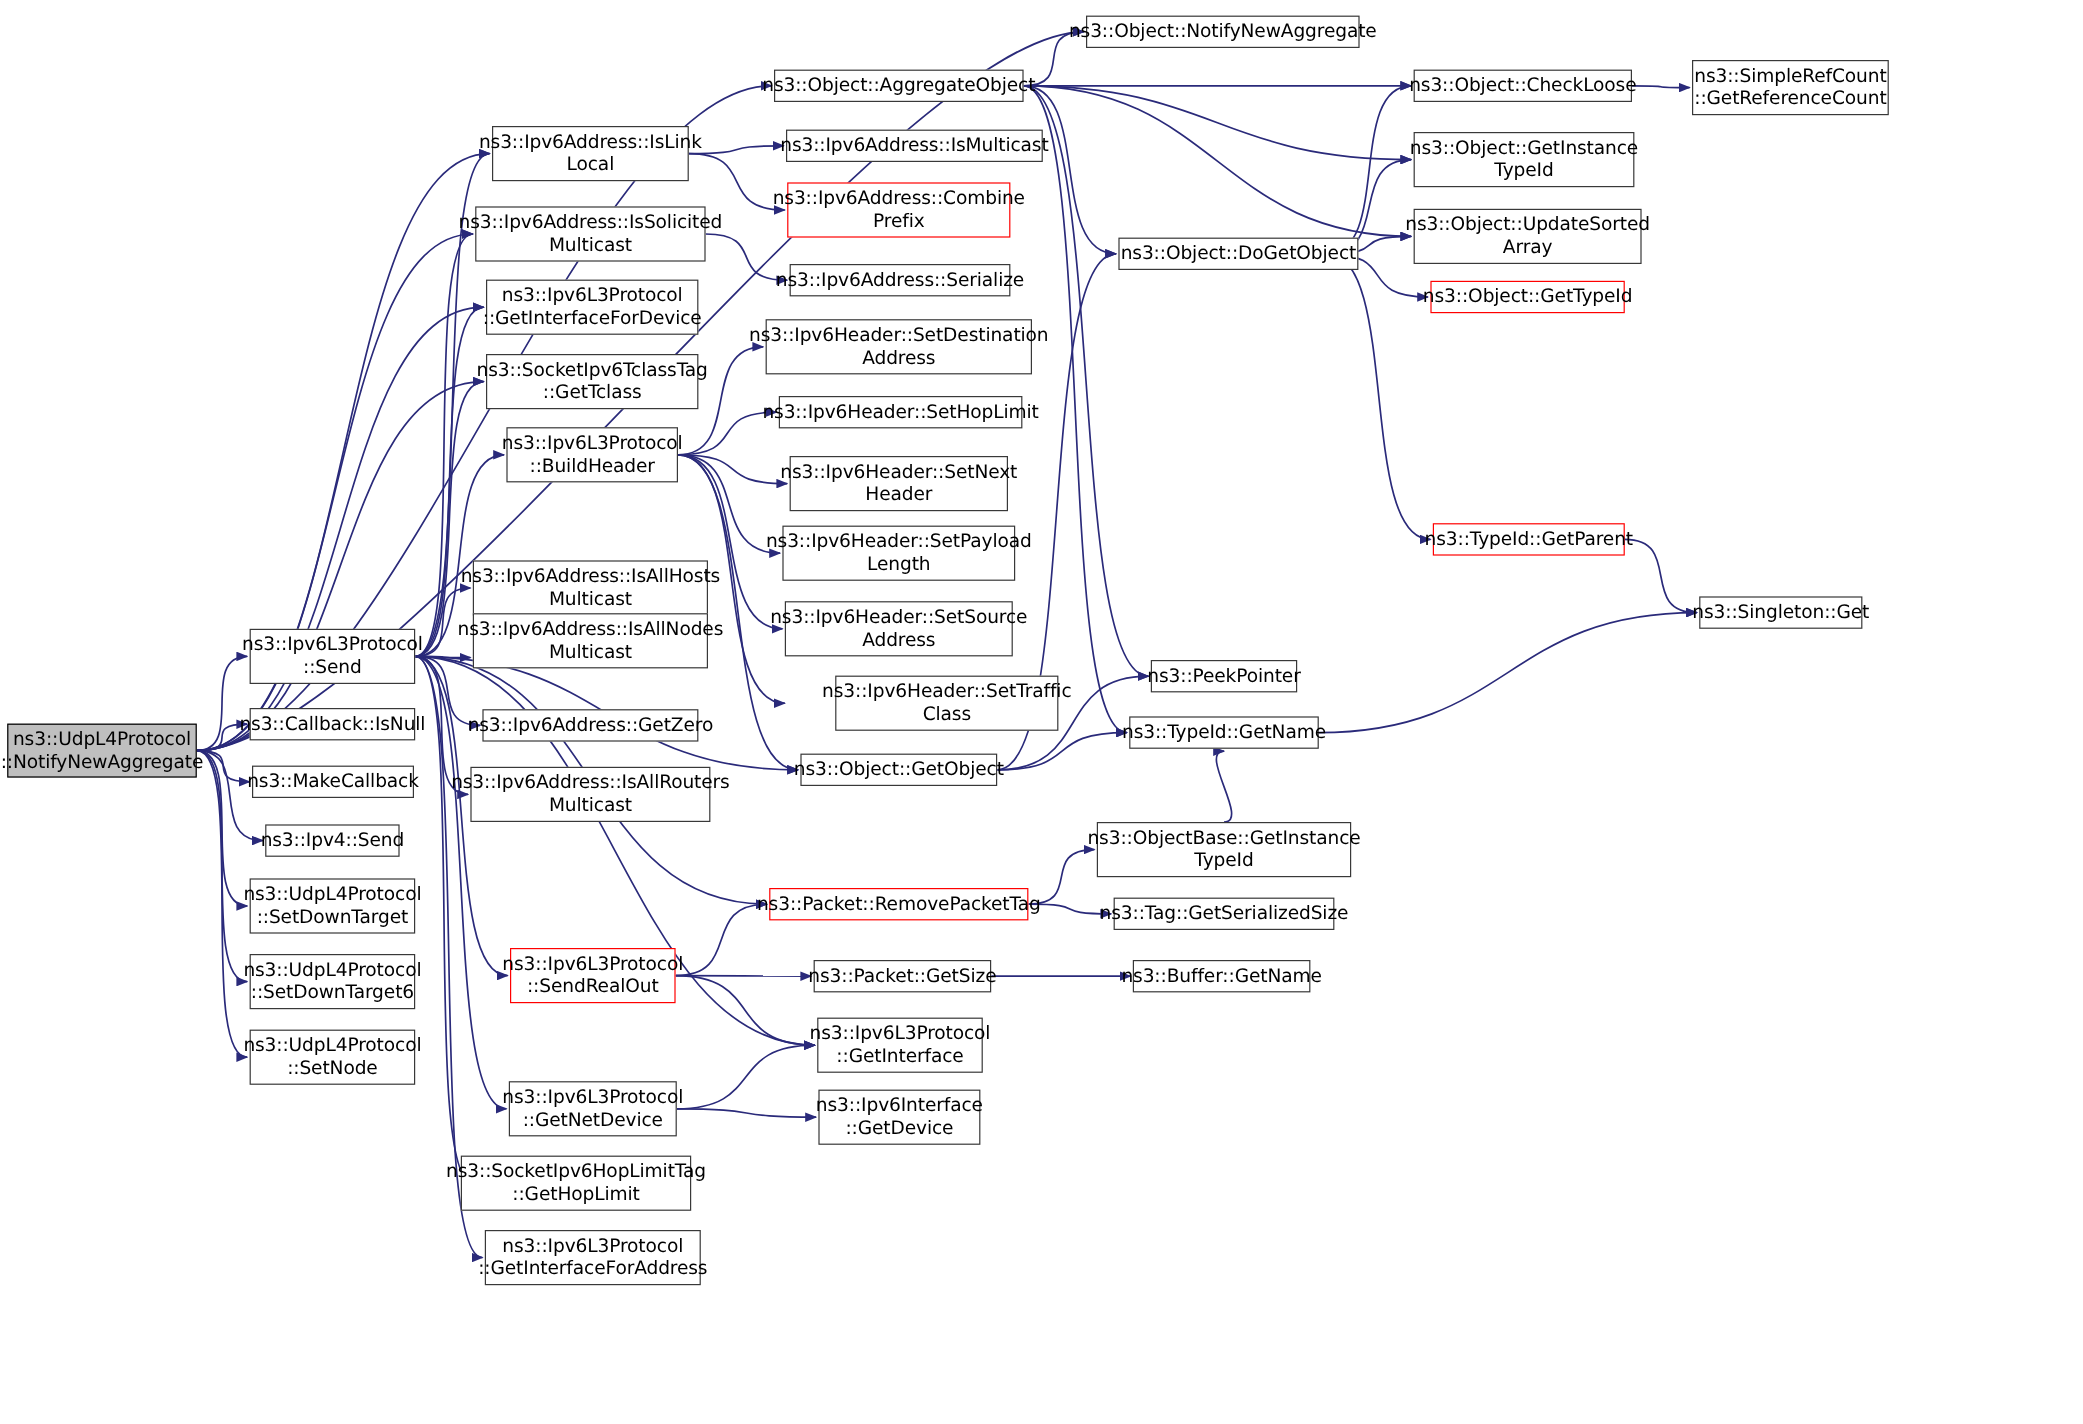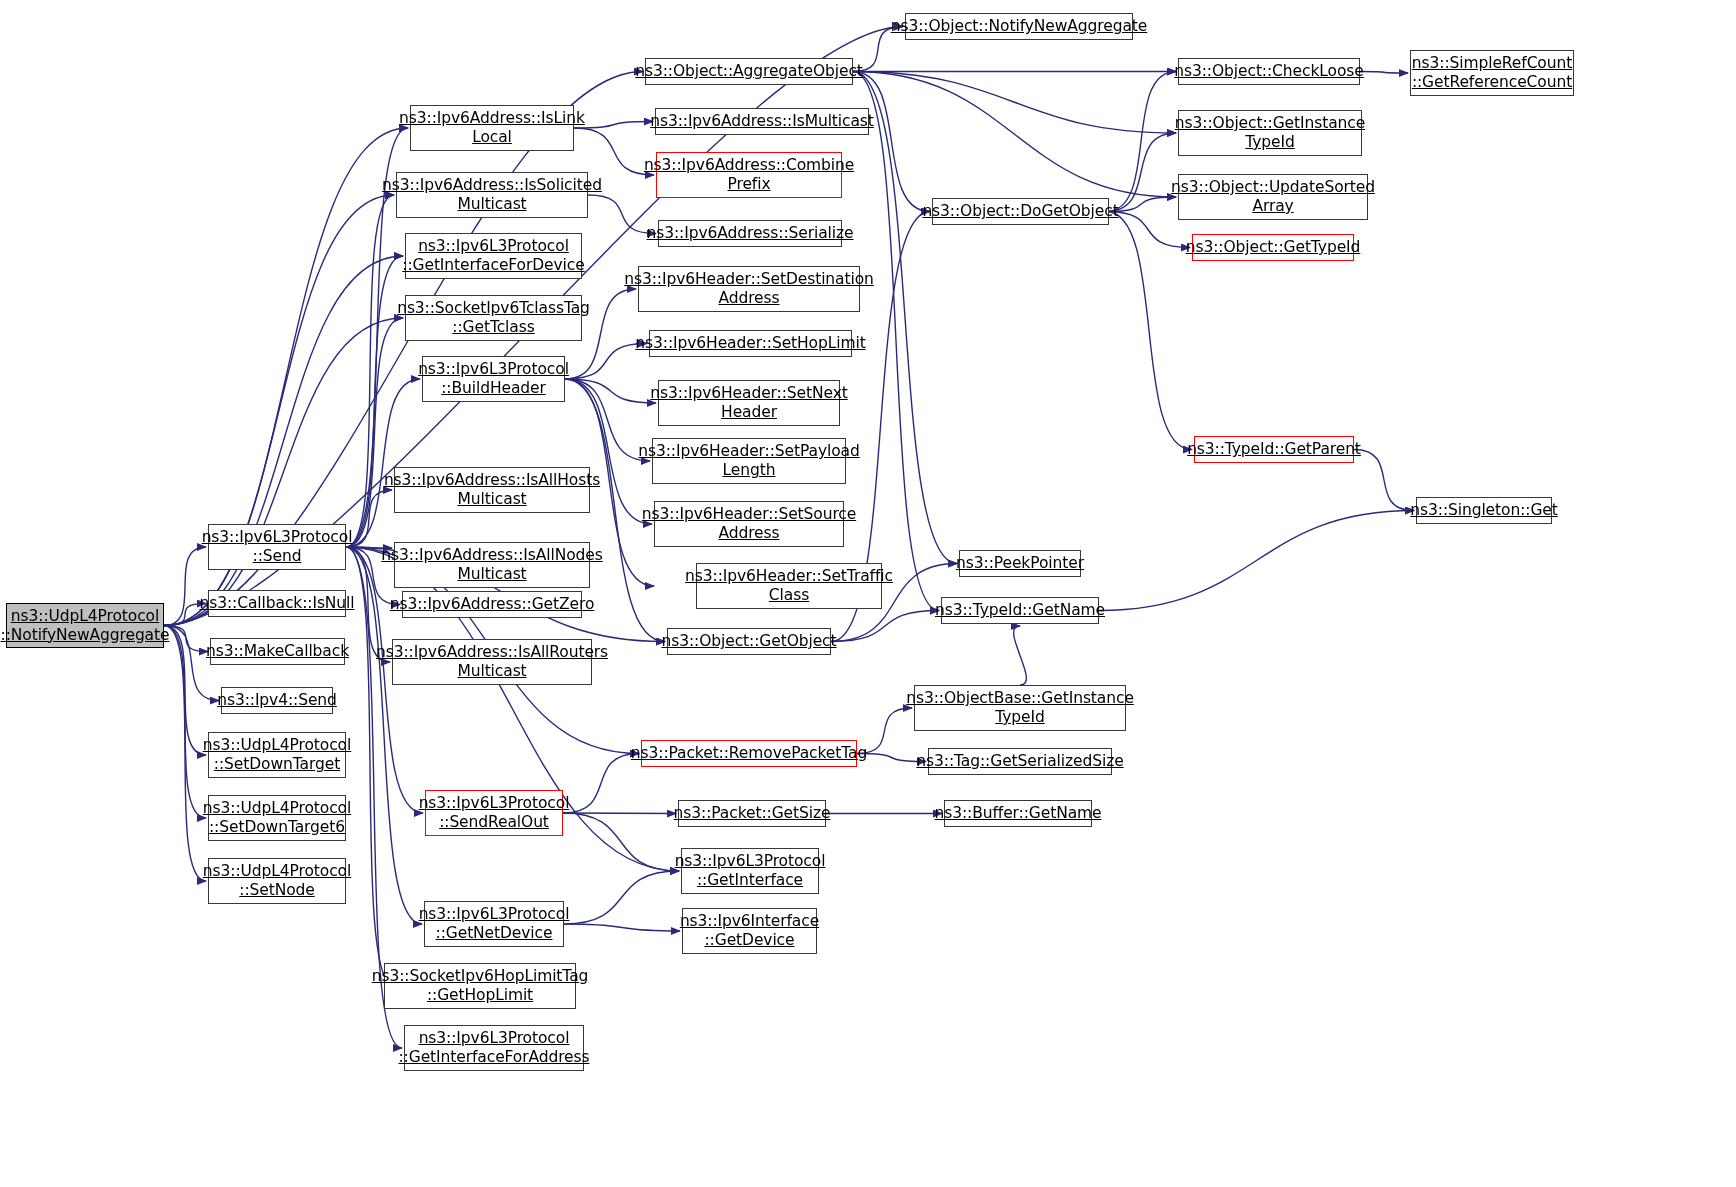--- a/index.html
+++ b/index.html
@@ -31,21 +31,20 @@
     text-align: center;
     background: #ffffff;
     border: 1px solid #383838;
     color: #000000;
     font-size: 15.5px;
     line-height: 1.22;
     letter-spacing: -0.1px;
     padding: 1px 4px;
     white-space: pre-line;
     z-index: 5;
-    text-decoration: underline;
   }
   .node.red {
     border: 1px solid #ff0000;
   }
   .node.root {
     background: #bfbfbf;
     border: 1px solid #000000;
   }
 </style>
 </head>
@@ -146,21 +145,21 @@
       <div class="node" style="left: 396px; top: 172px; width: 192px; height: 46px;">ns3::Ipv6Address::IsSolicited
 Multicast</div>
       <div class="node" style="left: 405px; top: 233px; width: 177px; height: 46px;">ns3::Ipv6L3Protocol
 ::GetInterfaceForDevice</div>
       <div class="node" style="left: 405px; top: 295px; width: 177px; height: 46px;">ns3::SocketIpv6TclassTag
 ::GetTclass</div>
       <div class="node" style="left: 422px; top: 356px; width: 143px; height: 46px;">ns3::Ipv6L3Protocol
 ::BuildHeader</div>
       <div class="node" style="left: 394px; top: 467px; width: 196px; height: 46px;">ns3::Ipv6Address::IsAllHosts
 Multicast</div>
-      <div class="node" style="left: 394px; top: 542px; width: 196px; height: 46px;">ns3::Ipv6Address::IsAllNodes
+      <div class="node" style="left: 394px; top: 511px; width: 196px; height: 46px;">ns3::Ipv6Address::IsAllNodes
 Multicast</div>
       <div class="node" style="left: 402px; top: 591px; width: 180px; height: 27px;">ns3::Ipv6Address::GetZero</div>
       <div class="node" style="left: 392px; top: 639px; width: 200px; height: 46px;">ns3::Ipv6Address::IsAllRouters
 Multicast</div>
       <div class="node red" style="left: 425px; top: 790px; width: 138px; height: 46px;">ns3::Ipv6L3Protocol
 ::SendRealOut</div>
       <div class="node" style="left: 424px; top: 901px; width: 140px; height: 46px;">ns3::Ipv6L3Protocol
 ::GetNetDevice</div>
       <div class="node" style="left: 384px; top: 963px; width: 192px; height: 46px;">ns3::SocketIpv6HopLimitTag
 ::GetHopLimit</div>
@@ -183,21 +182,21 @@
 Class</div>
       <div class="node" style="left: 667px; top: 628px; width: 164px; height: 27px;">ns3::Object::GetObject</div>
       <div class="node red" style="left: 641px; top: 740px; width: 216px; height: 27px;">ns3::Packet::RemovePacketTag</div>
       <div class="node" style="left: 678px; top: 800px; width: 148px; height: 27px;">ns3::Packet::GetSize</div>
       <div class="node" style="left: 681px; top: 848px; width: 138px; height: 46px;">ns3::Ipv6L3Protocol
 ::GetInterface</div>
       <div class="node" style="left: 682px; top: 908px; width: 135px; height: 46px;">ns3::Ipv6Interface
 ::GetDevice</div>
       <div class="node" style="left: 905px; top: 13px; width: 228px; height: 27px;">ns3::Object::NotifyNewAggregate</div>
       <div class="node" style="left: 645px; top: 58px; width: 208px; height: 27px;">ns3::Object::AggregateObject</div>
-      <div class="node" style="left: 932px; top: 198px; width: 177px; height: 27px;">ns3::Object::DoGetObject</div>
+      <div class="node" style="left: 932px; top: 198px; width: 200px; height: 27px;">ns3::Object::DoGetObject</div>
       <div class="node" style="left: 959px; top: 550px; width: 122px; height: 27px;">ns3::PeekPointer</div>
       <div class="node" style="left: 941px; top: 597px; width: 158px; height: 27px;">ns3::TypeId::GetName</div>
       <div class="node" style="left: 914px; top: 685px; width: 212px; height: 46px;">ns3::ObjectBase::GetInstance
 TypeId</div>
       <div class="node" style="left: 928px; top: 748px; width: 184px; height: 27px;">ns3::Tag::GetSerializedSize</div>
       <div class="node" style="left: 944px; top: 800px; width: 148px; height: 27px;">ns3::Buffer::GetName</div>
       <div class="node" style="left: 1178px; top: 58px; width: 182px; height: 27px;">ns3::Object::CheckLoose</div>
       <div class="node" style="left: 1178px; top: 110px; width: 184px; height: 46px;">ns3::Object::GetInstance
 TypeId</div>
       <div class="node" style="left: 1178px; top: 174px; width: 190px; height: 46px;">ns3::Object::UpdateSorted

